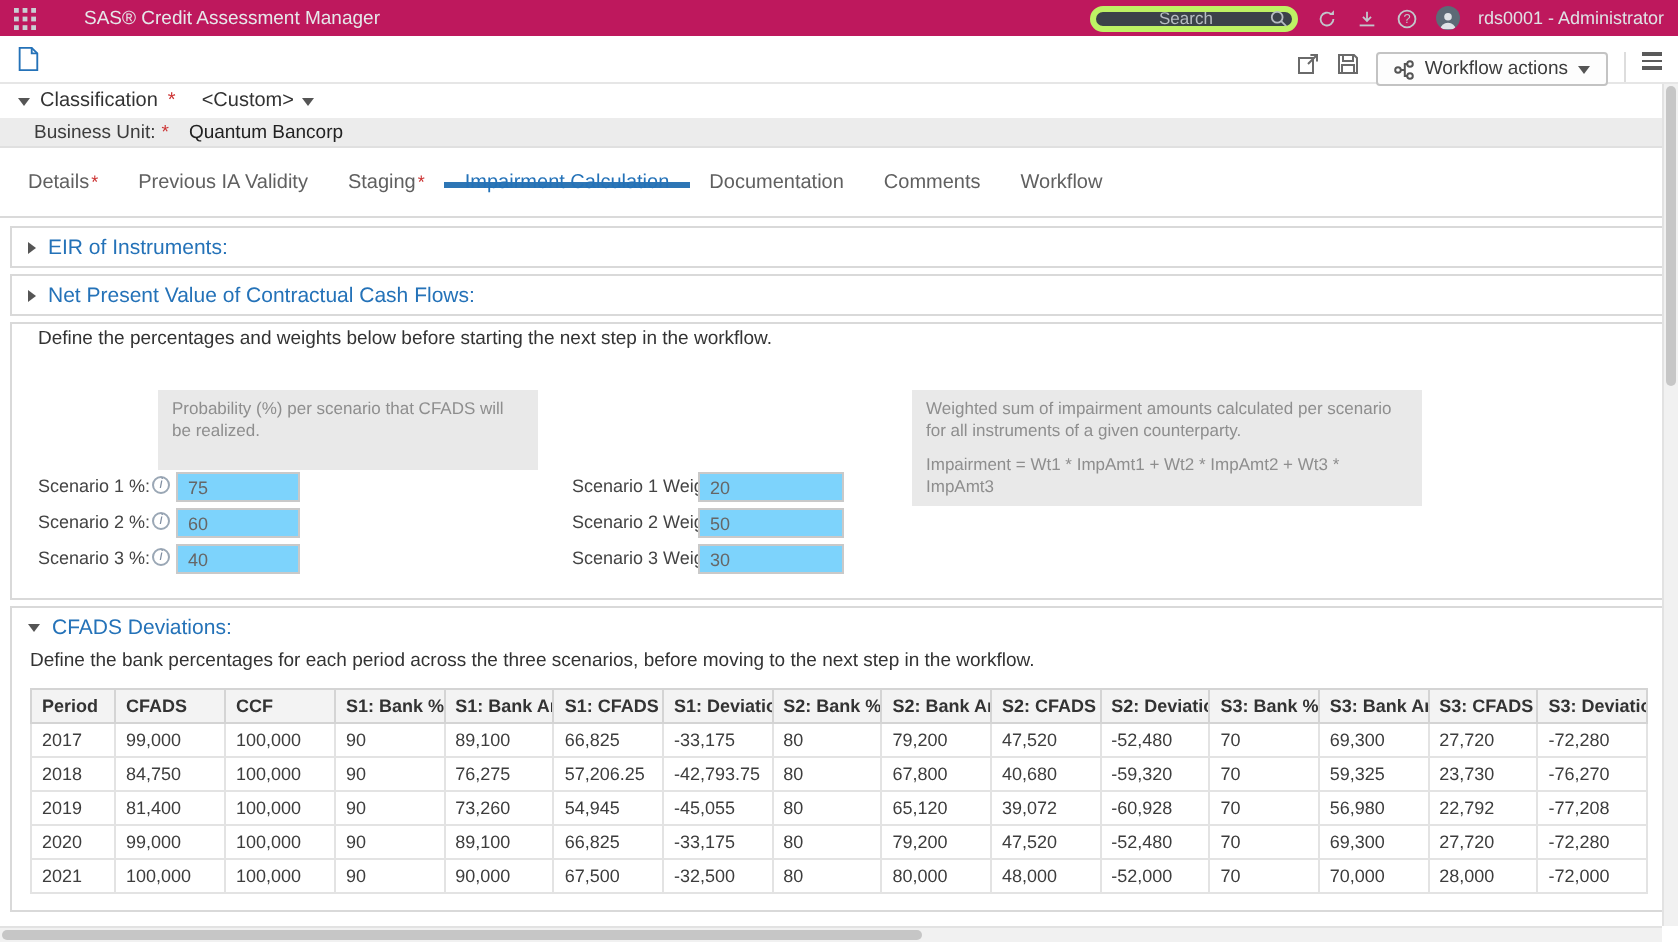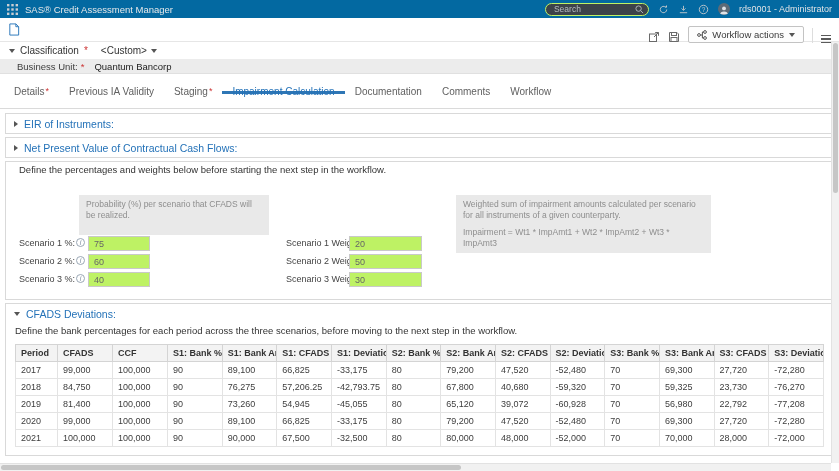--- a/index.html
+++ b/index.html
@@ -1,34 +1,34 @@
 <!DOCTYPE html>
 <html><head>
 <meta charset="utf-8">
 <style>
   * { box-sizing:border-box; margin:0; padding:0; }
   html,body { width:839px; height:471px; overflow:hidden; }
   body { font-family:"Liberation Sans", sans-serif; background:#fff; color:#333; position:relative; font-size:10px; }
 
   
-  .topbar { height:18px; background:#0369a1; display:flex; align-items:center; padding:0 7px; gap:7px; color:#e6e8ea; }
+  .topbar { height:18px; background:#be185d; display:flex; align-items:center; padding:0 7px; gap:24px; color:#e6e8ea; }
   .topbar .app-title { font-size:9.5px; }
   .topbar-right { margin-left:auto; display:flex; align-items:center; gap:9px; }
   .searchbox { position:relative; display:flex; align-items:center; }
-  .searchbox input { width:104px; height:13px; background:#3c4249; border:1px solid #bef264; border-radius:7px; color:#d4d7da; font-size:8.5px; padding:0 16px 0 8px; outline:none; font-family:inherit; }
+  .searchbox input { width:104px; height:13px; background:#3c4249; border:3px solid #bef264; border-radius:7px; color:#d4d7da; font-size:8.5px; padding:0 16px 0 8px; outline:none; font-family:inherit;text-align:center; }
   .searchbox input::placeholder { color:#b6bcc1; }
   .searchbox .mag { position:absolute; right:5px; top:2.5px; }
   .tb-icon { display:flex; align-items:center; cursor:default; }
   .avatar { width:12px; height:12px; border-radius:50%; background:#5d6a76; display:flex; align-items:flex-end; justify-content:center; overflow:hidden; }
   .username { font-size:9px; color:#dfe2e5; }
 
   
   .page-header { height:24px; display:flex; align-items:center; gap:6px; padding:0 8px; border-bottom:1px solid #e6e6e6; background:#fff; }
   .page-title { color:#2472b8; font-size:11.5px; }
-  .header-actions { margin-left:auto; display:flex; align-items:flex-end; gap:8px;margin-top:10px; }
+  .header-actions { margin-left:auto; display:flex; align-items:flex-start; gap:8px;margin-top:10px; }
   .wf-btn { display:flex; align-items:center; gap:5px; border:1px solid #c3c3c3; border-radius:2px; background:#fdfdfd; height:17px; padding:0 8px; font-size:9.5px; color:#3b3b3b; cursor:default; }
   .vsep { width:1px; height:15px; background:#ddd; }
   .hamburger { display:flex; flex-direction:column; gap:2px; cursor:default; }
   .hamburger i { display:block; width:10px; height:1.5px; background:#5a5a5a; }
 
   
   .class-row { height:17px; display:flex; align-items:center; gap:5px; padding:0 9px; font-size:10px; color:#333; background:#fff; }
   .custom-dd { margin-left:6px; display:flex; align-items:center; gap:4px; padding:0 2px; cursor:default; }
   .req { color:#c33; }
   .bu-row { height:15px; background:#ececec; display:flex; align-items:center; gap:3px; padding:0 17px; font-size:9.5px; color:#3d3d3d; border-bottom:1px solid #e0e0e0; }
@@ -58,21 +58,21 @@
   .hint.left { left:60px; width:190px; min-height:40px; }
   .hint.right { left:437px; width:255px; min-height:46px; }
   .hint .hint-p + .hint-p { margin-top:6px; }
 
   .frow { position:relative; height:18px; }
   .flabel { position:absolute; top:3px; font-size:9px; color:#444; }
   .flabel.l { left:0; }
   .flabel.r { left:267px; }
   .info-icon { position:absolute; left:57px; top:3px; width:9px; height:9px; border:1px solid #9aa7b5; border-radius:50%; color:#7f8da0; font-size:7px; line-height:8px; text-align:center; font-style:italic; cursor:default; }
   .info-icon::after { content:"i"; }
-  .finput { position:absolute; top:1px; height:15px; background:#bef264; border:1px solid #c9c9c9; font-size:9px; color:#666; padding:0 5px; font-family:inherit; outline:none; }
+  .finput { position:absolute; top:1px; height:15px; background:#7dd3fc; border:1px solid #c9c9c9; font-size:9px; color:#666; padding:0 5px; font-family:inherit; outline:none; }
   .finput.l { left:69px; width:62px; }
   .finput.r { left:330px; width:73px; }
 
   
   .cfads-body { padding:0 9px 8px; }
   table { width:100%; border-collapse:collapse; table-layout:fixed; }
   th { background:#f3f3f3; border:1px solid #d4d4d4; font-size:9px; font-weight:bold; color:#333; text-align:left; padding:3px 5px; white-space:nowrap; overflow:hidden; }
   td { border:1px solid #e3e3e3; font-size:9px; color:#3d3d3d; text-align:left; padding:3px 5px; white-space:nowrap; overflow:hidden; }
 
   

